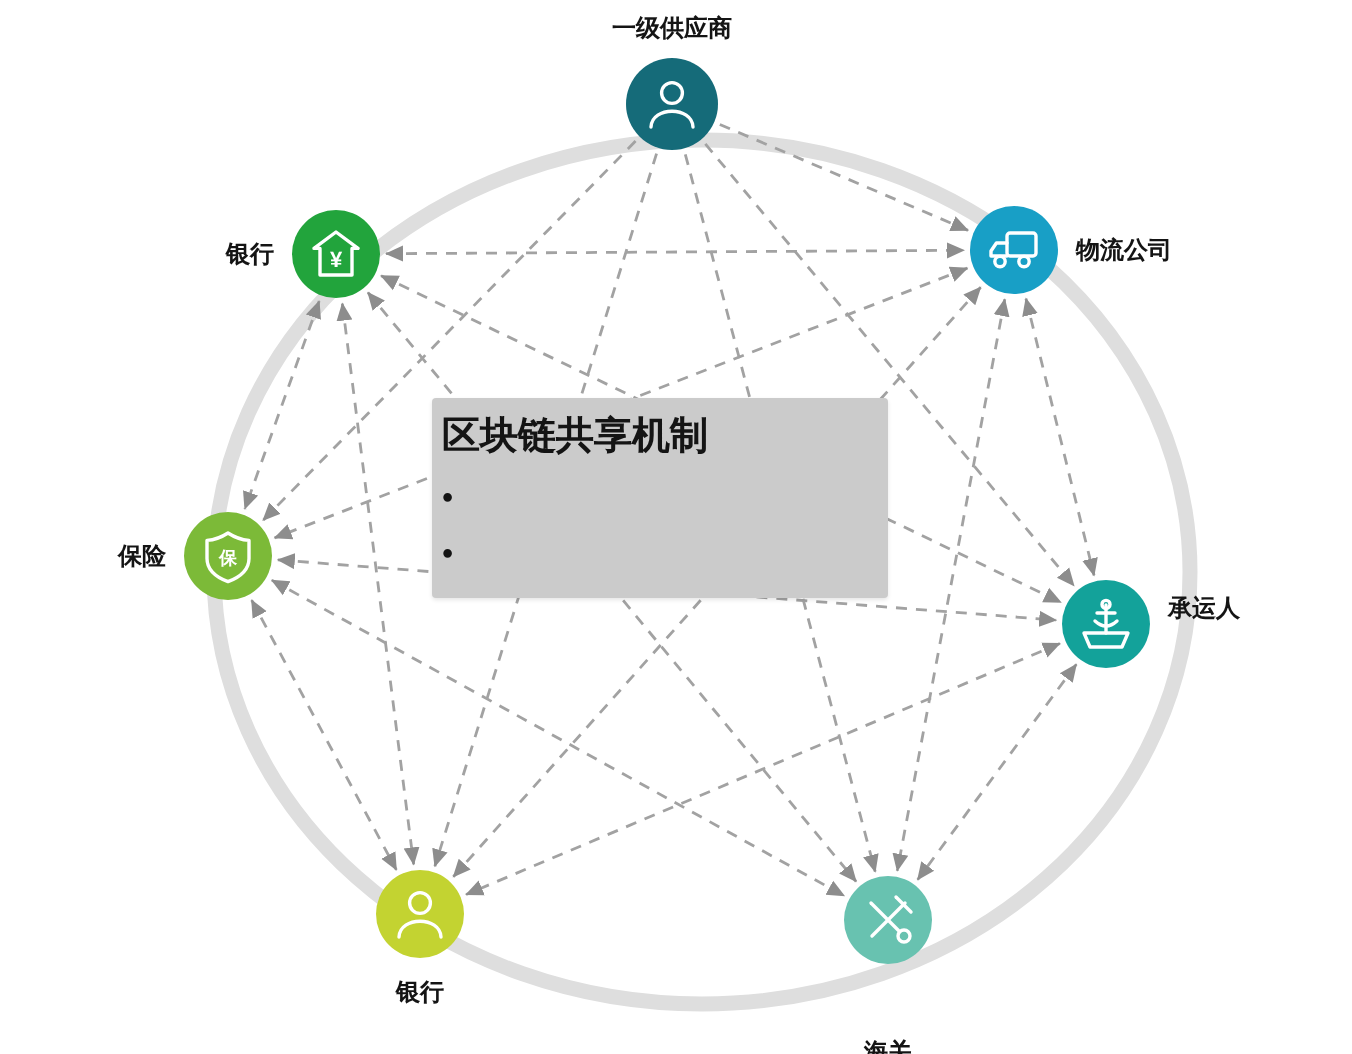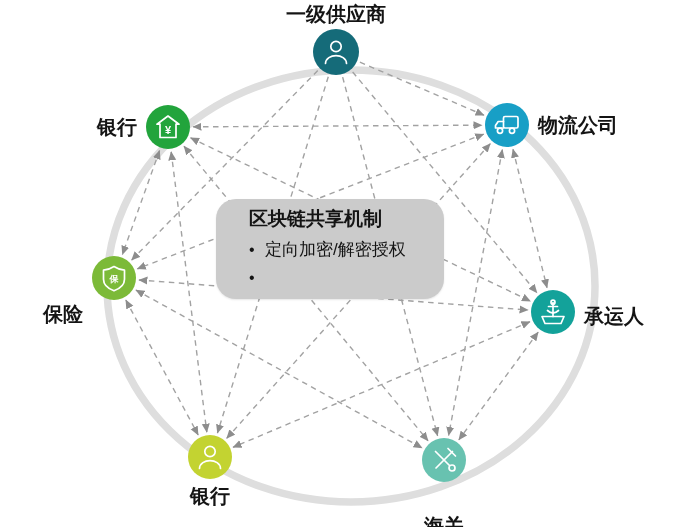--- a/index.html
+++ b/index.html
@@ -2,30 +2,30 @@
 <html><head>
 <meta charset="utf-8">
 <style>
   html,body{margin:0;padding:0;background:#ffffff;}
   .stage{
     position:relative;width:676px;height:527px;background:#ffffff;overflow:hidden;
     font-family:"Liberation Sans","DejaVu Sans",sans-serif;
   }
   .stage svg{position:absolute;left:0;top:0;}
   .node-label{
-    position:absolute;font-size:20px;font-weight:bold;color:#141414;
+    position:absolute;font-size:12px;font-weight:bold;color:#141414;
     white-space:nowrap;line-height:20px;
   }
   .pos-top{transform:translate(-50%,-100%);}
   .pos-left{transform:translate(-100%,-50%);}
   .pos-right{transform:translate(0,-50%);}
   .pos-bottom{transform:translate(-50%,0);}
   .info-box{
     position:absolute;left:216px;top:199px;width:228px;box-sizing:border-box;
-    background:#cbcbcb;border-radius:20px;padding:7px 12px 11px 33px;
+    background:#cbcbcb;border-radius:2px;padding:7px 12px 11px 5px;
     box-shadow:0 1px 2px rgba(0,0,0,0.10);
   }
   .info-title{font-size:19px;font-weight:bold;color:#141414;line-height:26px;margin:0 0 4px 0;}
   .bullet{display:flex;margin-top:8px;}
   .bullet .dot{flex:none;width:16px;font-size:16px;line-height:20px;color:#141414;}
   .bullet .txt{width:177px;font-size:17px;line-height:20px;color:#141414;word-break:normal;}
   .icon-glyph{font-family:"Liberation Sans","DejaVu Sans",sans-serif;}
 </style>
 </head>
 <body>
@@ -115,29 +115,28 @@
           <line x1="-8" y1="8" x2="8.5" y2="-8.5"></line>
           <path d="M 4 -11.5 L 11.5 -4"></path>
         </g>
       </g>
     </svg>
 
   <div class="info-box">
     <div class="info-title">区块链共享机制</div>
     <div class="bullet">
       <span class="dot">•</span>
-      <span class="txt">定向加密/解密授权</span>
     </div>
     <div class="bullet">
       <span class="dot">•</span>
     </div>
   </div>
 
   <div id="labels">
       <div class="node-label pos-top" style="left: 336px; top: 24px;">一级供应商</div>
       <div class="node-label pos-left" style="left: 137px; top: 127px;">银行</div>
       <div class="node-label pos-right" style="left: 538px; top: 125px;">物流公司</div>
-      <div class="node-label pos-left" style="left: 83px; top: 278px; margin-top: 36px;">保险</div>
-      <div class="node-label pos-right" style="left: 584px; top: 316px;">承运人</div>
+      <div class="node-label pos-left" style="left: 83px; top: 278px;">保险</div>
+      <div class="node-label pos-right" style="left: 584px; top: 304px;">承运人</div>
       <div class="node-label pos-bottom" style="left: 210px; top: 486px;">银行</div>
       <div class="node-label pos-bottom" style="left: 444px; top: 516px;">海关</div>
     </div>
 </div>
 
 </body></html>

